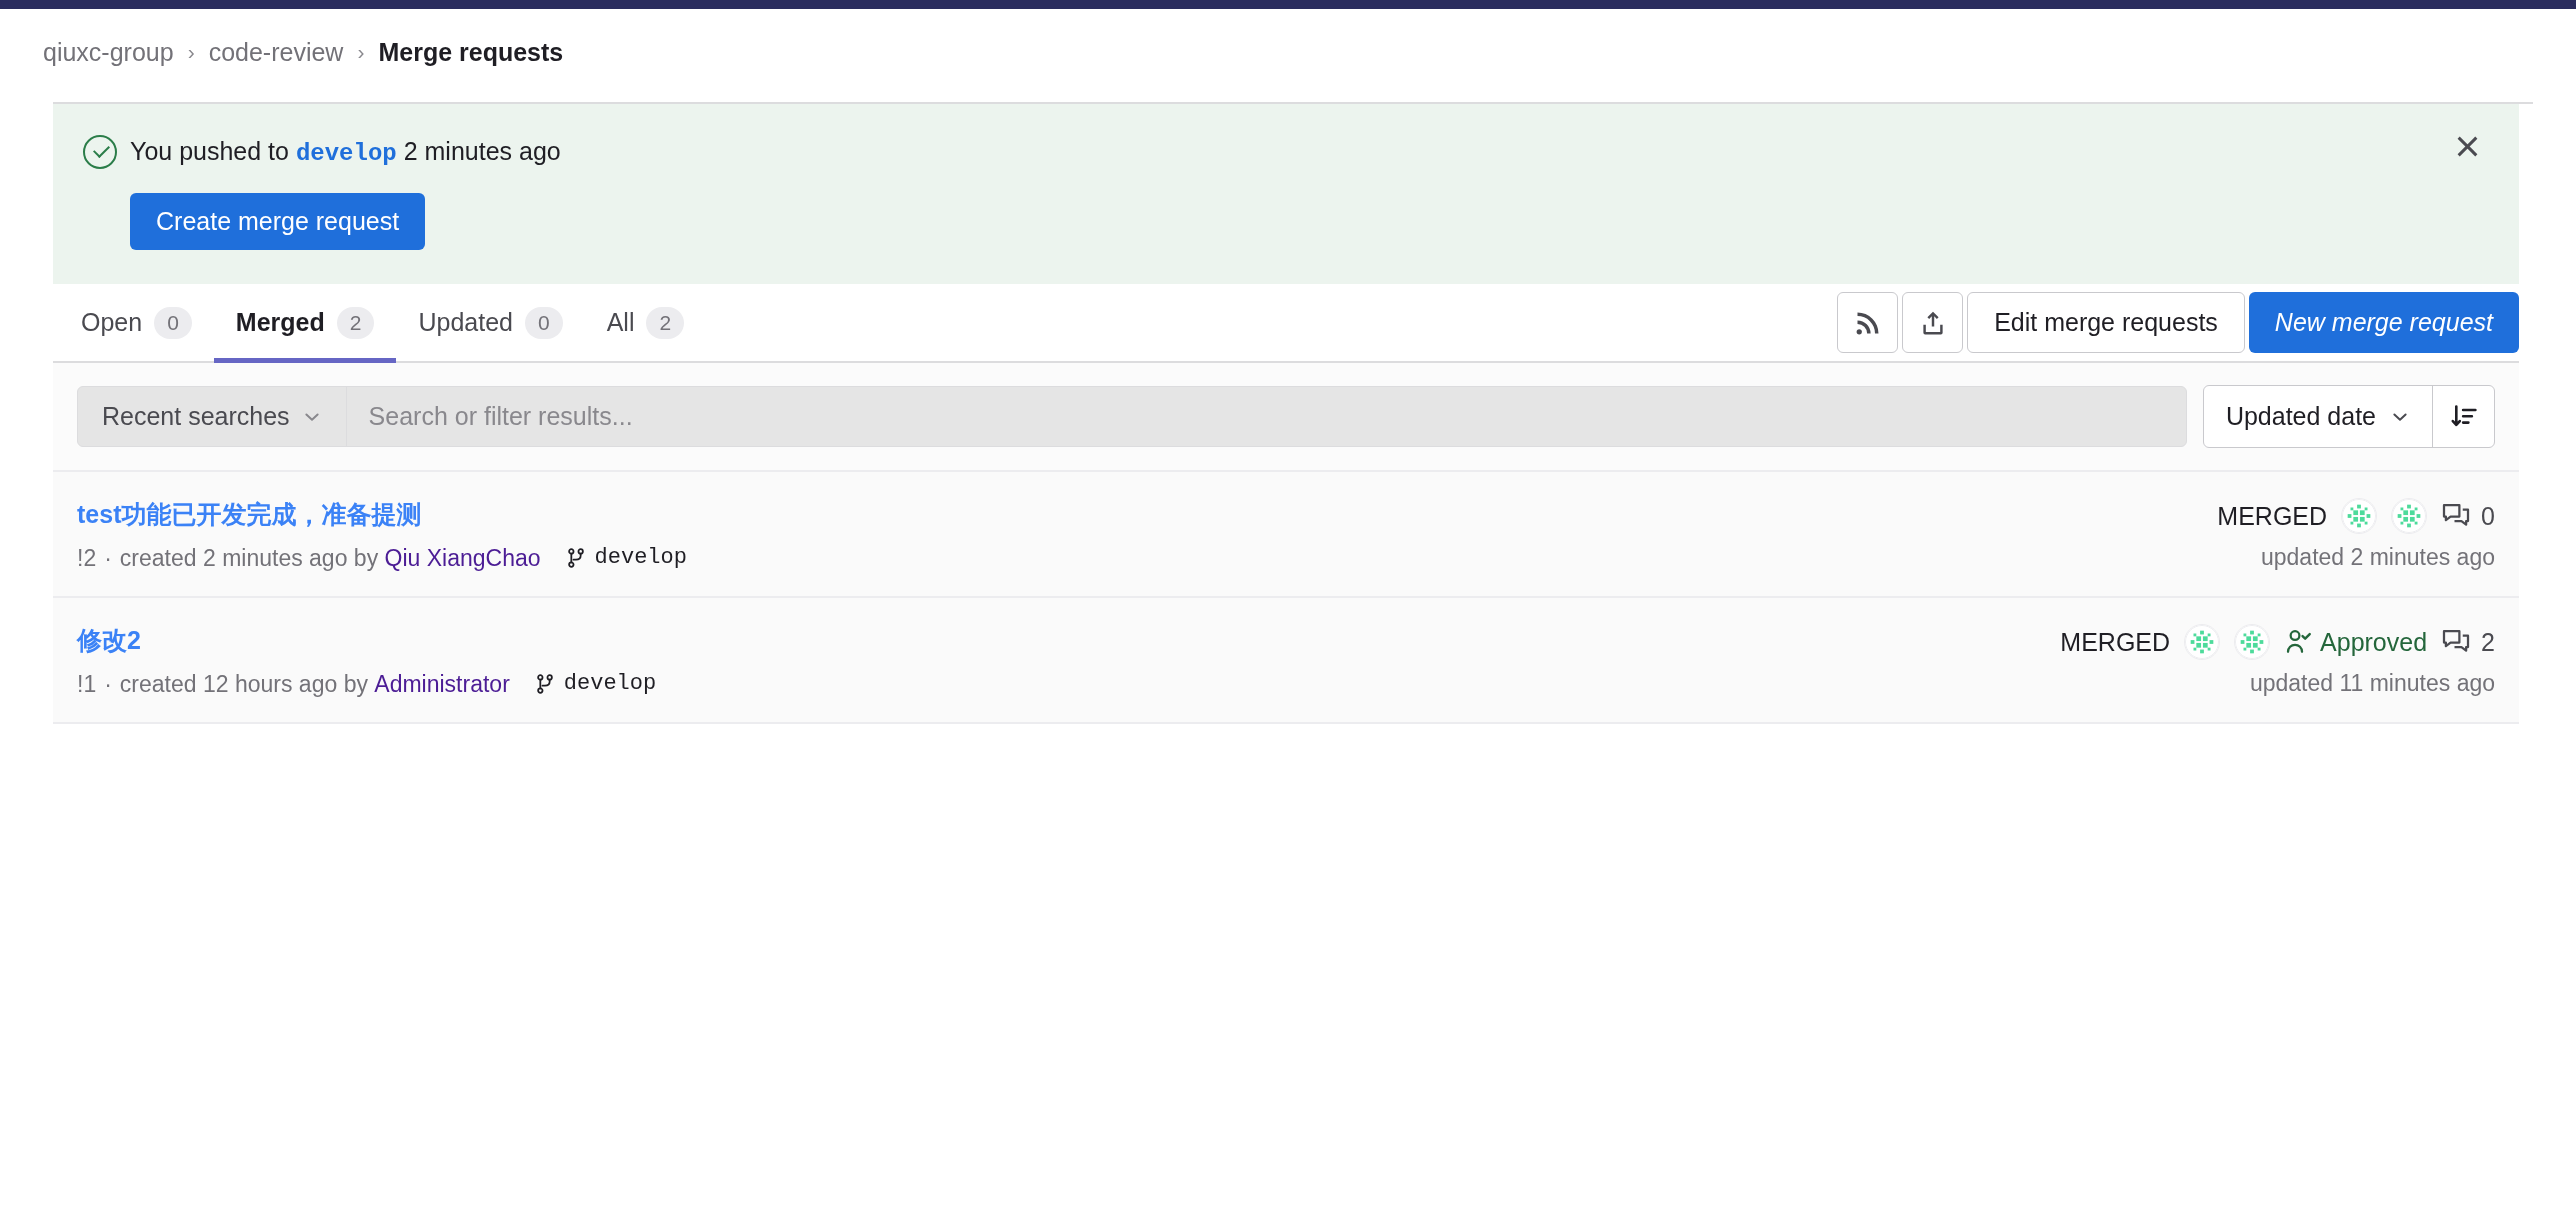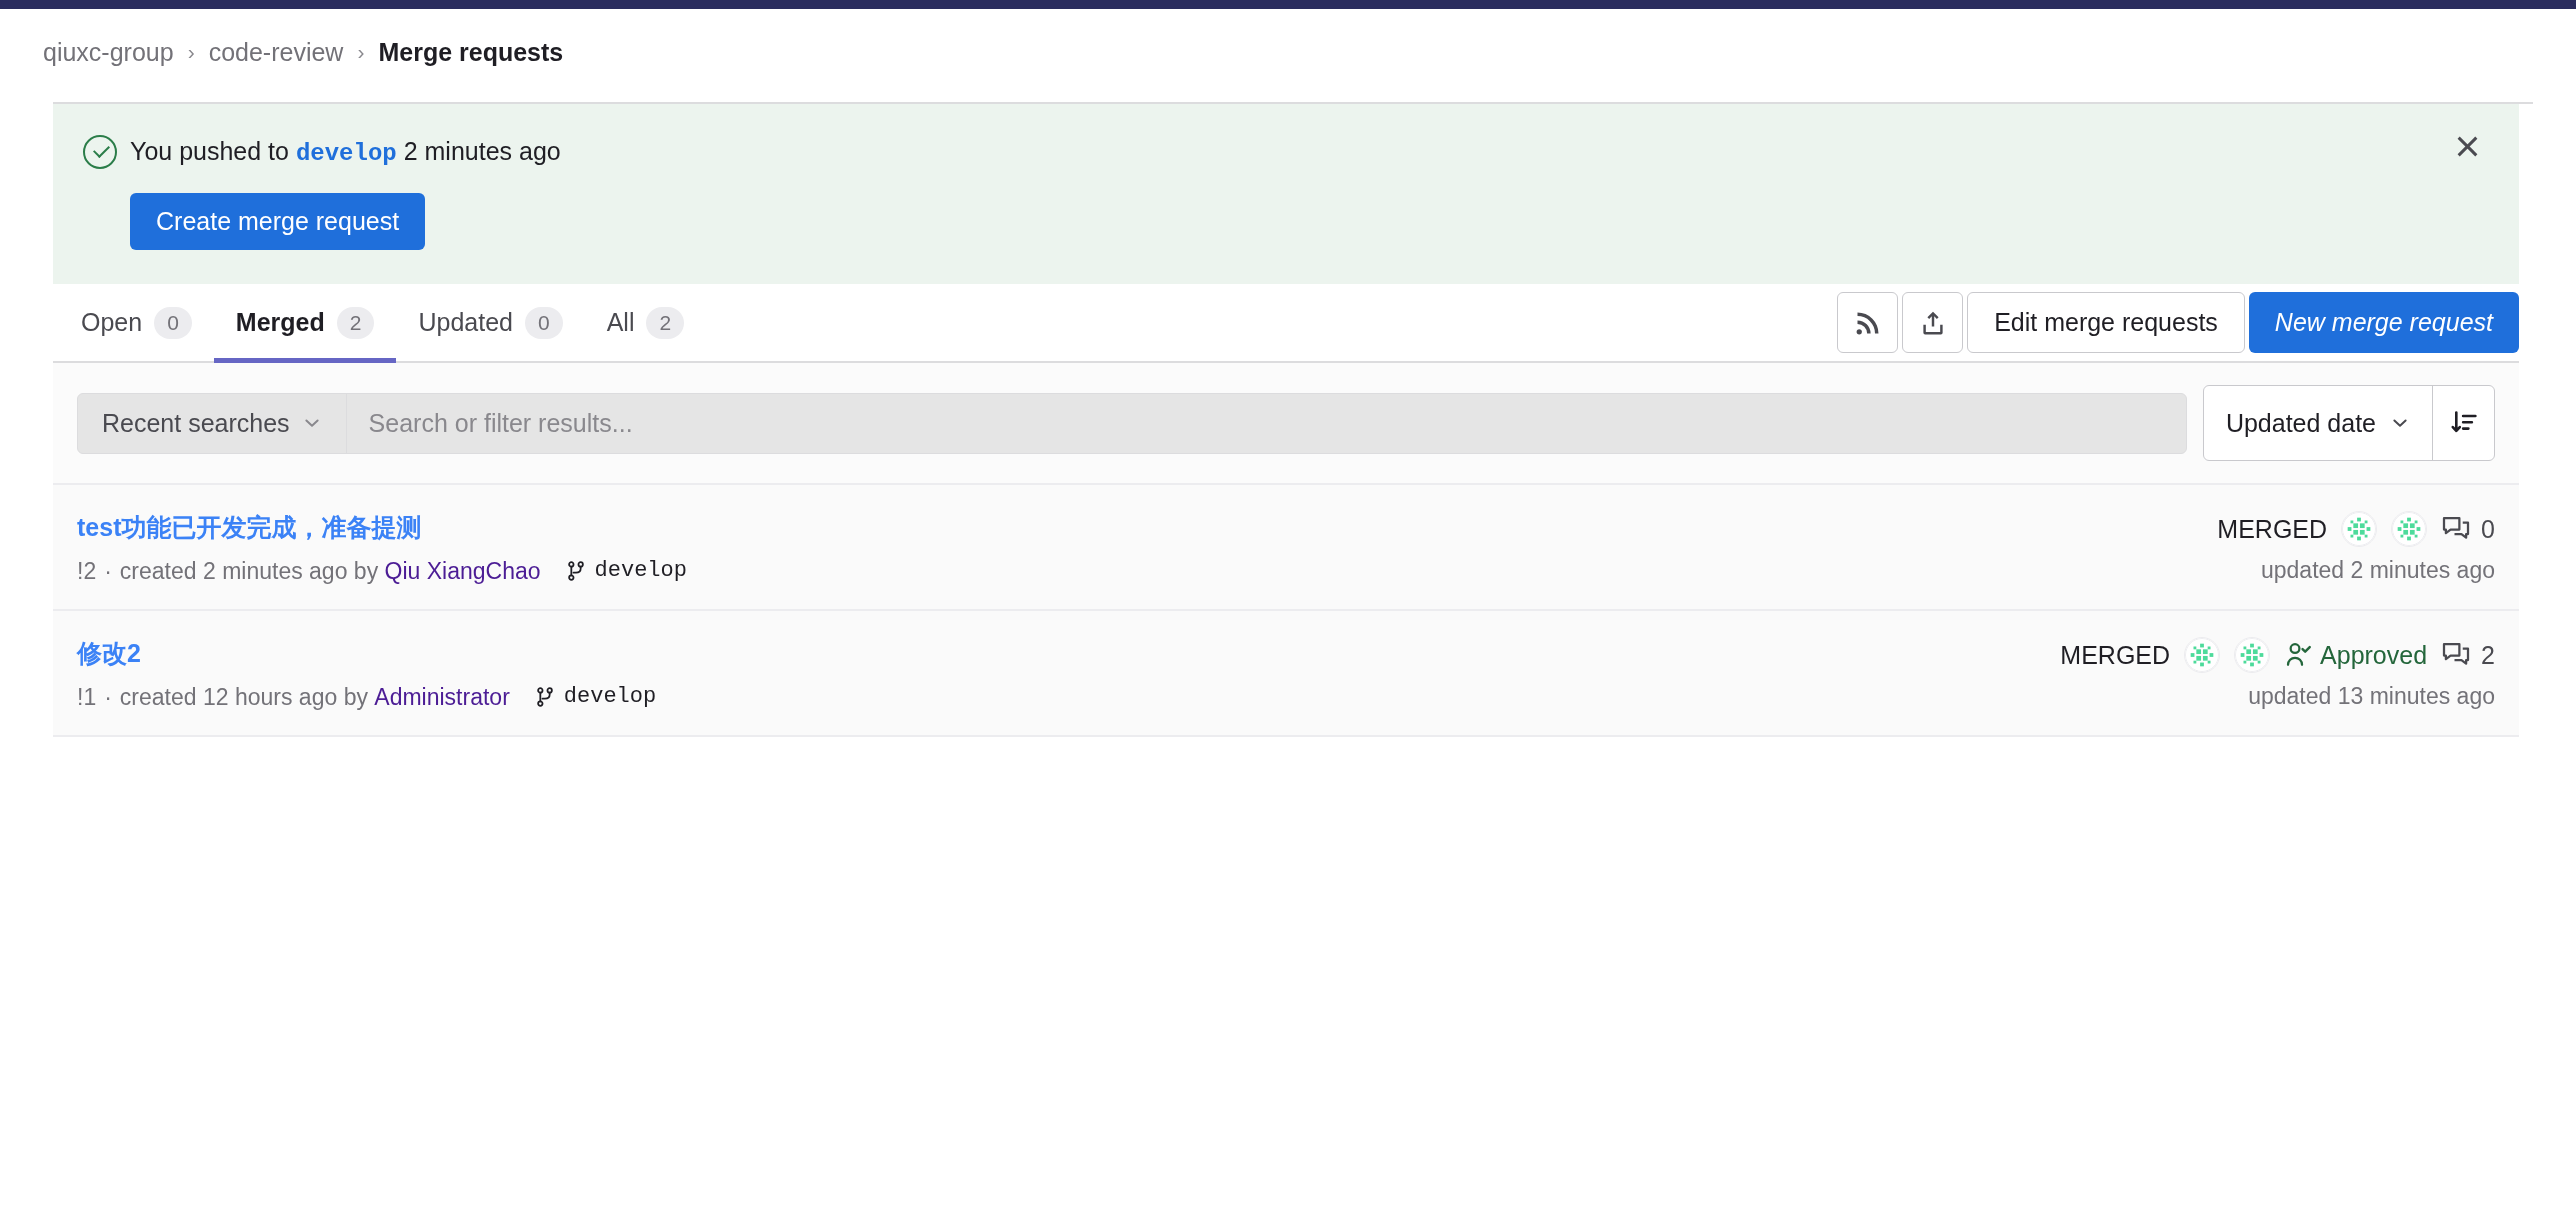--- a/index.html
+++ b/index.html
@@ -223,21 +223,21 @@
     font-family: "Liberation Sans", sans-serif;
     background: transparent;
   }
   .search-input::placeholder { color: #89888d; }
 
   .sort-group {
     display: flex;
     align-items: stretch;
     border: 1.5px solid #c9c9cd;
     border-radius: 6px;
-    height: 76px;
+    height: 63px;
     background: #fff;
     overflow: hidden;
   }
   .sort-select {
     display: flex; align-items: center; gap: 14px;
     padding: 0 22px;
     font-size: 25px;
     color: #1f1e24;
     cursor: pointer;
     border-right: 1.5px solid #c9c9cd;
@@ -569,20 +569,20 @@
             <span>Approved</span>
           </span>
           <span class="comments">
             <svg width="30" height="30" viewBox="0 0 16 16">
               <path d="M1.6 2.2h8.2v6.1H5.1L2.6 10.2V8.3H1.6V2.2z" fill="none" stroke="#4a4a50" stroke-width="1.2" stroke-linejoin="round"></path>
               <path d="M11.6 4.6h2.8v6.1h-1v1.9l-2.5-1.9H7.2" fill="none" stroke="#4a4a50" stroke-width="1.2" stroke-linejoin="round"></path>
             </svg>
             <span>2</span>
           </span>
         </div>
-        <div class="mr-updated">updated 13 minutes ago</div>
+        <div class="mr-updated">updated 11 minutes ago</div>
       </div>
     </div>
 
   </div>
 
 </div>
 
 
 </body></html>

